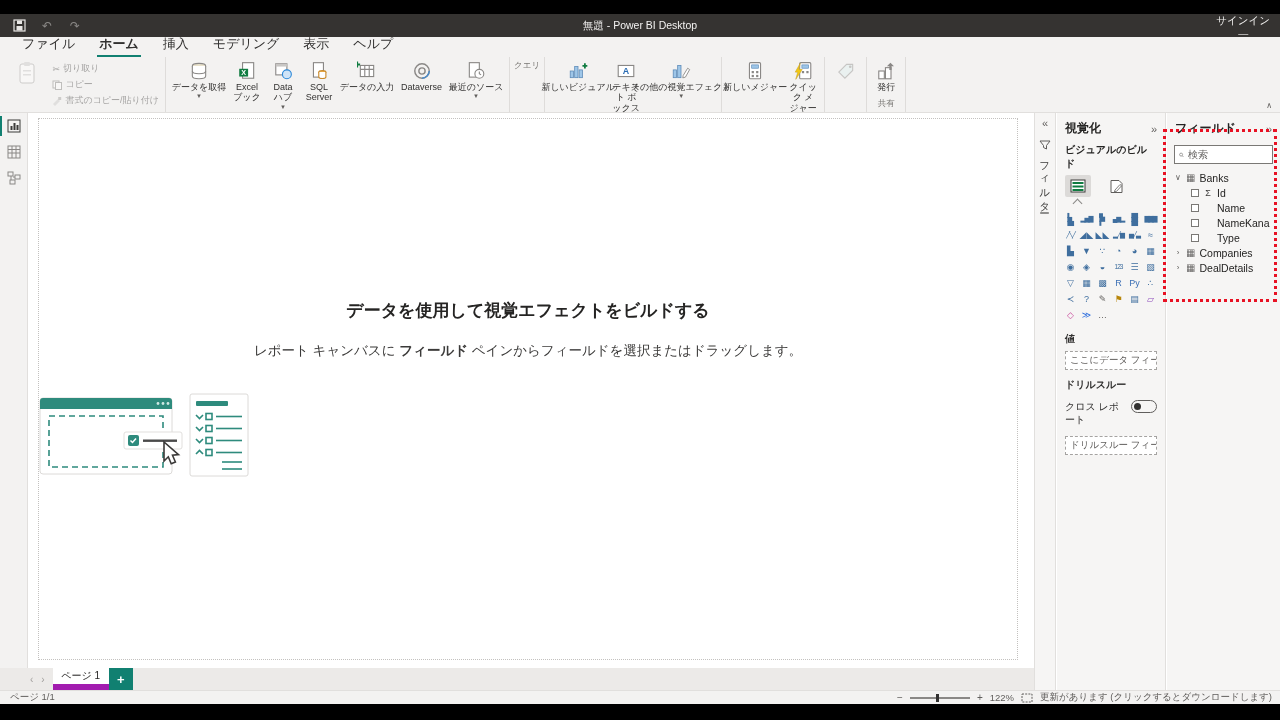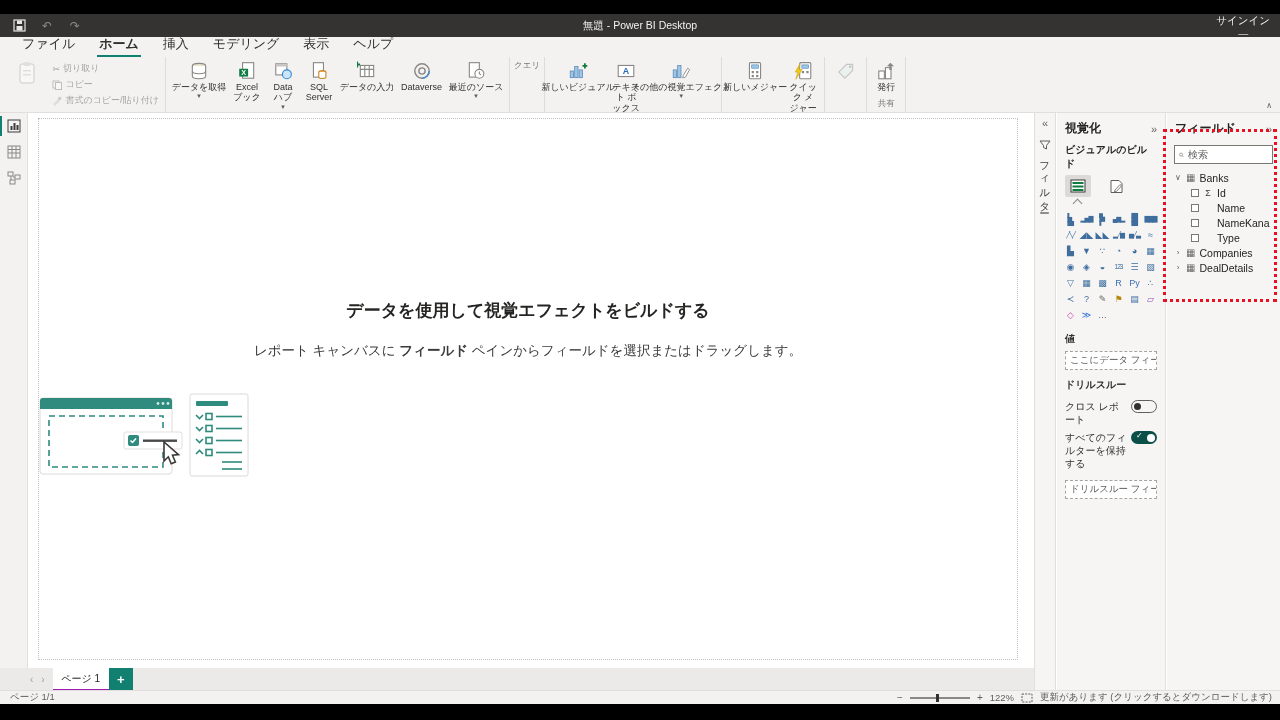--- a/index.html
+++ b/index.html
@@ -107,21 +107,21 @@
   .sigma { width:10px; font-size:9px; color:#3b3a39; text-align:center; }
 
   .red-annotation { position:absolute; left:1163px; top:115px; width:114px; height:173px;
     border:3px dotted #e81123; pointer-events:none; z-index:50; }
 
   
   .tabstrip { position:absolute; left:0; bottom:14px; width:1034px; height:22px; background:#eceae8;
     display:flex; align-items:stretch; }
   .tab-arrows { display:flex; align-items:center; gap:8px; padding:0 8px 0 30px; color:#a19f9d; font-size:10px; }
   .page-tab { background:#fff; min-width:56px; display:flex; align-items:center; justify-content:center;
-    font-size:10px; color:#252423; border-bottom:1px solid #a21caf; padding:0 8px; }
+    font-size:10px; color:#252423; border-bottom:6px solid #a21caf; padding:0 8px; }
   .add-page { width:24px; background:#118071; color:#fff; display:flex; align-items:center; justify-content:center; font-size:13px; font-weight:700; }
 
   .statusbar { position:absolute; left:0; bottom:0; width:1280px; height:14px; background:#f3f2f1;
     border-top:1px solid #e1dfdd; display:flex; align-items:center; font-size:9.5px; color:#605e5c; }
   .sb-left { padding-left:10px; }
   .sb-right { margin-left:auto; display:flex; align-items:center; gap:7px; padding-right:8px; }
   .zoom-track { position:relative; width:60px; height:2px; background:#8a8886; }
   .zoom-thumb { position:absolute; left:26px; top:-3px; width:3px; height:8px; background:#323130; }
   .sb-glyph { font-size:10px; color:#605e5c; }
 
@@ -500,27 +500,20 @@
       </div>
     <div class="sec-label">値</div>
     <div class="well">ここにデータ フィールド...</div>
     <div class="sec-label">ドリルスルー</div>
     <div class="tgl-row">
       <span class="tgl-label">クロス レポート</span>
       <span class="toggle off">
           <span class="knob"></span>
         </span>
     </div>
-    <div class="tgl-row">
-      <span class="tgl-label">すべてのフィルターを保持する</span>
-      <span class="toggle on">
-          <span class="chk">✓</span>
-          <span class="knob"></span>
-        </span>
-    </div>
     <div class="well" style="margin-top:10px">ドリルスルー フィールド...</div>
   </div>
 
   <div class="pane pane-fields">
     <div class="pane-head">
       <span class="pane-title">フィールド</span>
       <span class="pane-chev">»</span>
     </div>
     <div class="search-box">
       <svg width="10" height="10" viewBox="0 0 10 10">

